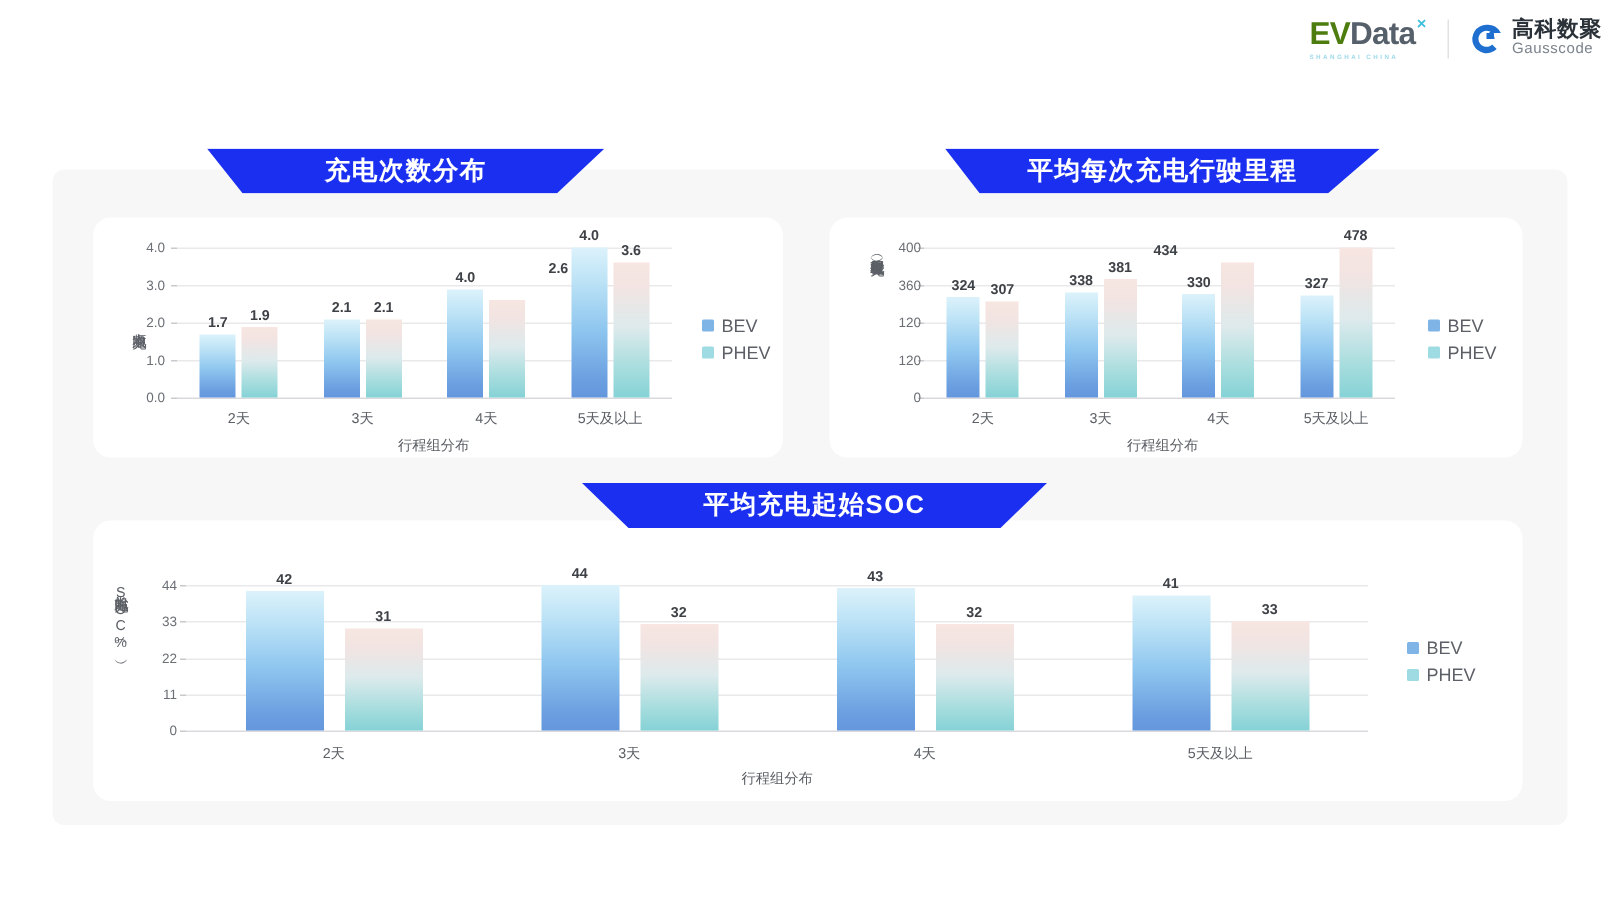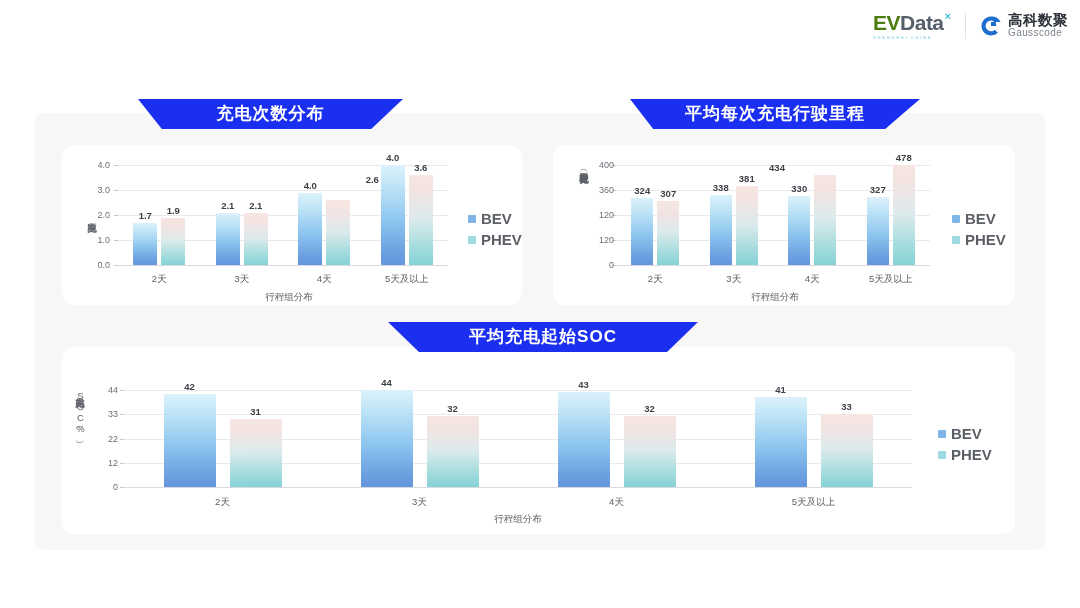--- a/index.html
+++ b/index.html
@@ -72,21 +72,21 @@
   .xlab{position:absolute;font-size:9.5px;color:#5c6066;text-align:center;
         transform:translateX(-50%);white-space:nowrap;}
   .axis-title-x{position:absolute;font-size:9.5px;color:#5c6066;
         text-align:center;transform:translateX(-50%);white-space:nowrap;}
 
   .legend{position:absolute;display:flex;flex-direction:column;gap:4px;}
   .legend-item{display:flex;align-items:center;gap:5px;}
   .legend-sw{width:8px;height:8px;border-radius:1px;}
   .legend-sw.bev{background:#7fb4e6;}
   .legend-sw.phev{background:#9fdbe3;}
-  .legend-txt{font-size:15px;color:#5c6066;font-weight:bold;}
+  .legend-txt{font-size:12px;color:#5c6066;}
 </style>
 </head>
 <body>
 
 <div class="logo-bar">
 
   <div class="logo-evdata">
     <div class="row1">
       <span class="ev">EV</span>
       <span class="data">Data</span>
@@ -227,21 +227,21 @@
         <span class="legend-txt">PHEV</span>
       </div>
     </div>
   </div>
 <div class="chart" id="chart-2">
     <div class="baseline" style="left: 124px; top: 487px; width: 788px;"></div>
     <div class="tick" style="left: 120px; top: 487px;"></div>
     <div class="ylab" style="left: 86px; width: 32px; top: 487px;">0</div>
     <div class="gridline" style="left: 124px; top: 463px; width: 788px;"></div>
     <div class="tick" style="left: 120px; top: 463px;"></div>
-    <div class="ylab" style="left: 86px; width: 32px; top: 462.75px;">12</div>
+    <div class="ylab" style="left: 86px; width: 32px; top: 462.75px;">11</div>
     <div class="gridline" style="left: 124px; top: 439px; width: 788px;"></div>
     <div class="tick" style="left: 120px; top: 439px;"></div>
     <div class="ylab" style="left: 86px; width: 32px; top: 438.5px;">22</div>
     <div class="gridline" style="left: 124px; top: 414px; width: 788px;"></div>
     <div class="tick" style="left: 120px; top: 414px;"></div>
     <div class="ylab" style="left: 86px; width: 32px; top: 414.25px;">33</div>
     <div class="gridline" style="left: 124px; top: 390px; width: 788px;"></div>
     <div class="tick" style="left: 120px; top: 390px;"></div>
     <div class="ylab" style="left: 86px; width: 32px; top: 390px;">44</div>
     <div class="axis-title-y" style="left: 74px; top: 390px; height: 90px;">

